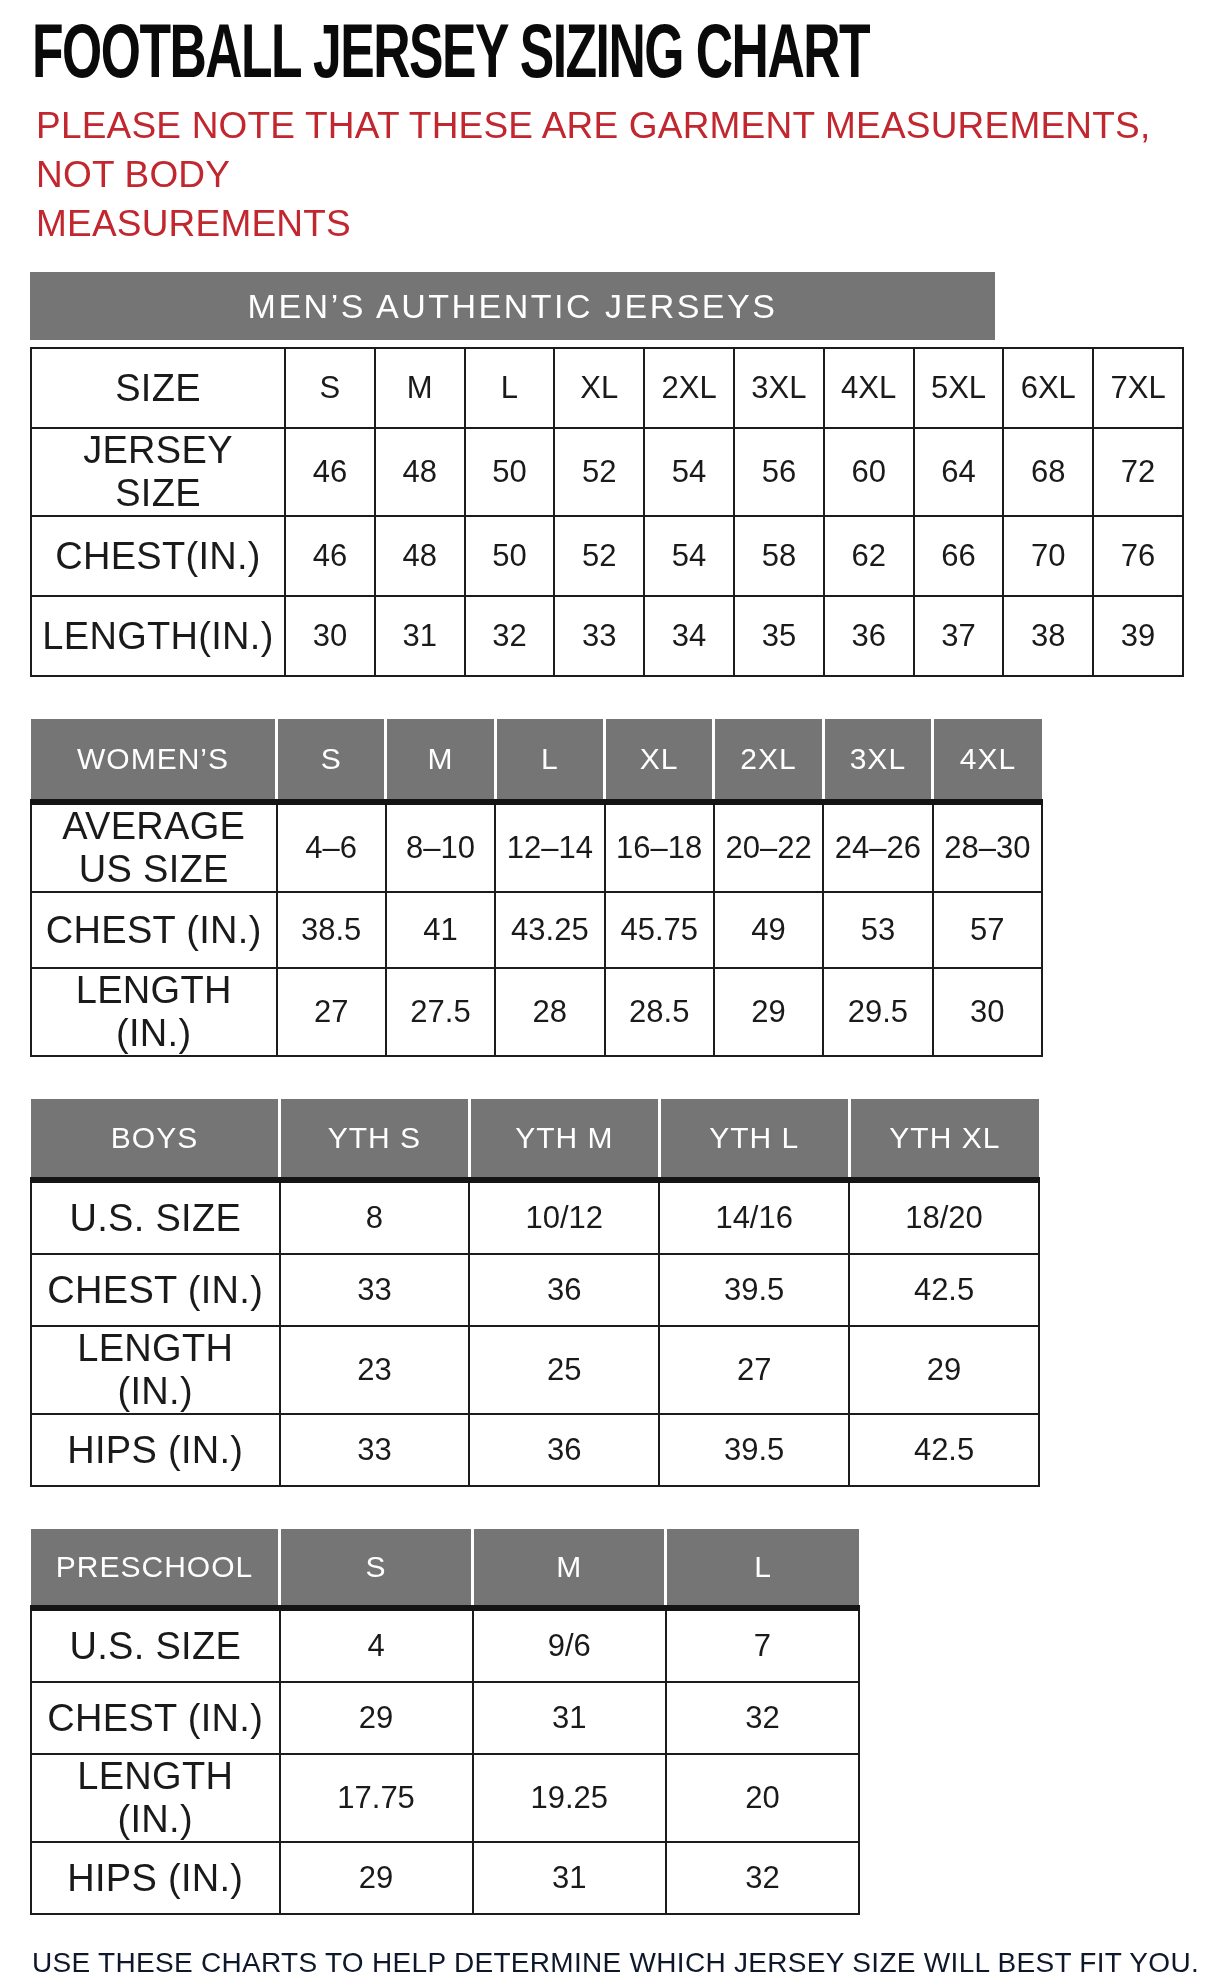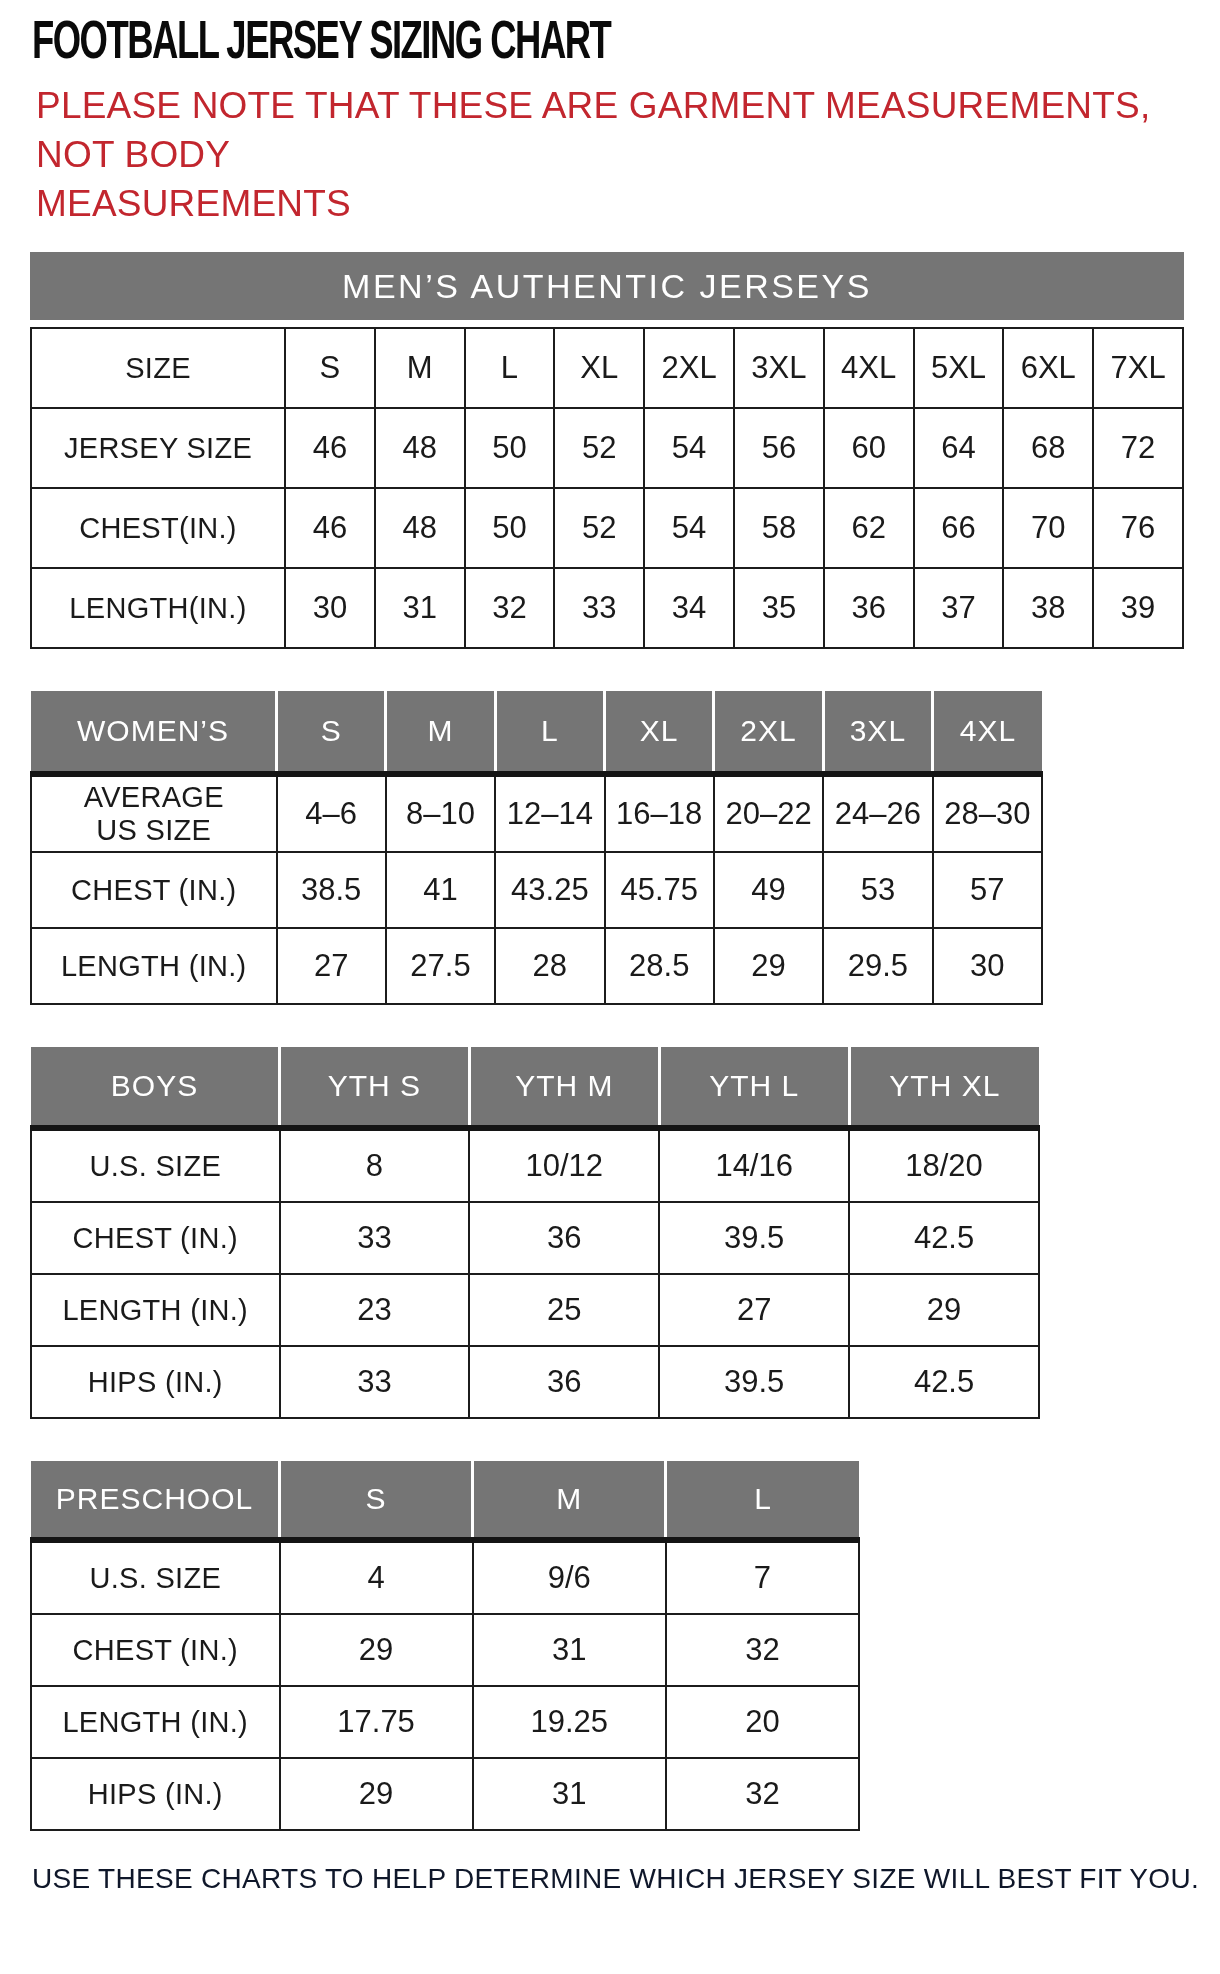--- a/index.html
+++ b/index.html
@@ -11,21 +11,21 @@
     width: 1220px;
     min-height: 1974px;
     font-family: "Liberation Sans", sans-serif;
     color: #161616;
     box-sizing: border-box;
     padding: 16px 30px 30px 30px;
   }
   
   .title {
     margin: 0 0 10px 2px;
-    font-size: 48px;
+    font-size: 68px;
     line-height: 1.0;
     font-weight: bold;
     color: #0a0a0a;
     white-space: nowrap;
   }
   .title .squeeze {
     display: inline-block;
     transform: scale(0.76, 1.12);
     transform-origin: left center;
     letter-spacing: -2px;
@@ -46,21 +46,21 @@
   .sizing-table td {
     border: 2px solid #1c1c1c;
     text-align: center;
     vertical-align: middle;
     font-size: 31px;
     color: #1a1a1a;
     padding: 0 4px;
     overflow: hidden;
   }
   .sizing-table td.lbl {
-    font-size: 29px;
+    font-size: 38px;
     white-space: pre-line;
     letter-spacing: 0.3px;
   }
   .sizing-table thead th {
     background: #757575;
     color: #ffffff;
     font-weight: normal;
     font-size: 30px;
     letter-spacing: 1px;
     border-left: 3px solid #ffffff;
@@ -70,21 +70,21 @@
     vertical-align: middle;
     text-align: center;
     margin-top: 11px;
   }
   .sizing-table thead th:first-child { border-left: none; }
   .sizing-table thead th:last-child  { border-right: none; }
 
   
   .section-mens { margin-top: 24px; }
   .mens-banner {
-    width: 1154px;
+    width: 965px;
     height: 68px;
     background: #757575;
     color: #ffffff;
     font-size: 34px;
     letter-spacing: 2.5px;
     display: flex;
     align-items: center;
     justify-content: center;
     margin-bottom: 7px;
     box-sizing: border-box;

